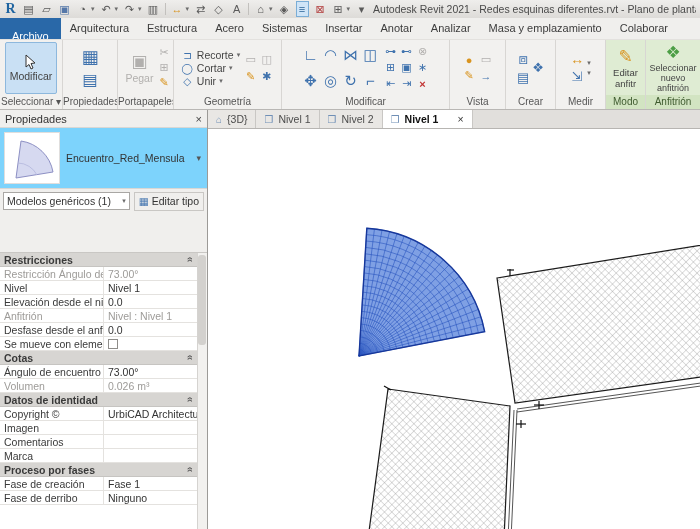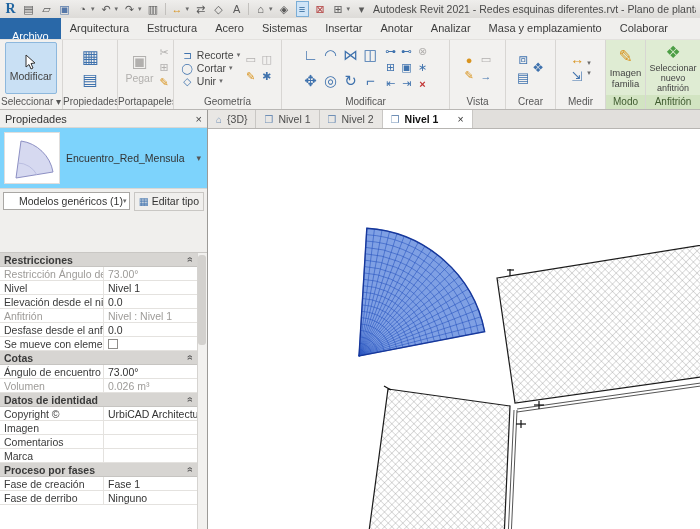--- a/index.html
+++ b/index.html
@@ -69,21 +69,21 @@
     font-size:11px; color:#333; }
   .props-header .x { margin-left:auto; color:#444; font-size:11px; cursor:default; }
   .type-box { height:62px; background:#7dd3fc; border-top:1px solid #d9d7d4; border-bottom:1px solid #d9d7d4;
     display:flex; align-items:center; padding:3px 4px; gap:6px; }
   .thumb { width:56px; height:52px; background:#fff; border:1px solid #e0dedd;
     display:flex; align-items:center; justify-content:center; }
   .type-name { flex:1; font-size:10.5px; color:#333; overflow:hidden; white-space:nowrap; }
   .type-caret { color:#555; font-size:9px; padding-right:2px; }
   .filter-row { height:24px; display:flex; align-items:center; padding:2px 3px; gap:4px; }
   .filter-dd { flex:1; height:18px; background:#fff; border:1px solid #a9a7a4;
-    display:flex; align-items:center; padding:0 15px; font-size:10.5px; color:#333;
+    display:flex; align-items:center; padding:0 3px; font-size:10.5px; color:#333;
     white-space:nowrap; overflow:hidden; }
   .filter-dd .caret { margin-left:auto; }
   .edit-type-btn { height:19px; display:flex; align-items:center; gap:3px; padding:0 4px;
     font-size:10.5px; color:#333; background:#f0efed; border:1px solid #c9c7c4; }
   .prop-table { flex:1; overflow:hidden; background:#fff; border-top:1px solid #c9c7c4;
     position:relative;margin-top:39px; }
   .prop-scroll { position:absolute; right:0; top:0; bottom:0; width:10px; background:#f2f1ef;
     border-left:1px solid #d5d3d0; }
   .prop-thumbbar { position:absolute; right:1px; top:2px; width:8px; height:90px;
     background:#d3d1ce; border-radius:3px; }
@@ -290,21 +290,21 @@
           <span class="caret">▾</span>
         </div>
       </div>
       <div class="panel-label">Medir</div>
     </div>
 
     <div class="panel green" style="width:40px">
       <div class="panel-body">
         <div class="big-btn" style="font-size:9.5px">
           <span class="bicon orange">✎</span>
-          <span>Imagen familia</span>
+          <span>Editar anfitr</span>
         </div>
       </div>
       <div class="panel-label">Modo</div>
     </div>
 
     <div class="panel green" style="width:54px; border-right:none">
       <div class="panel-body">
         <div class="big-btn" style="font-size:9px">
           <span class="bicon greenb">❖</span>
           <span>Seleccionar nuevo anfitrión</span>

